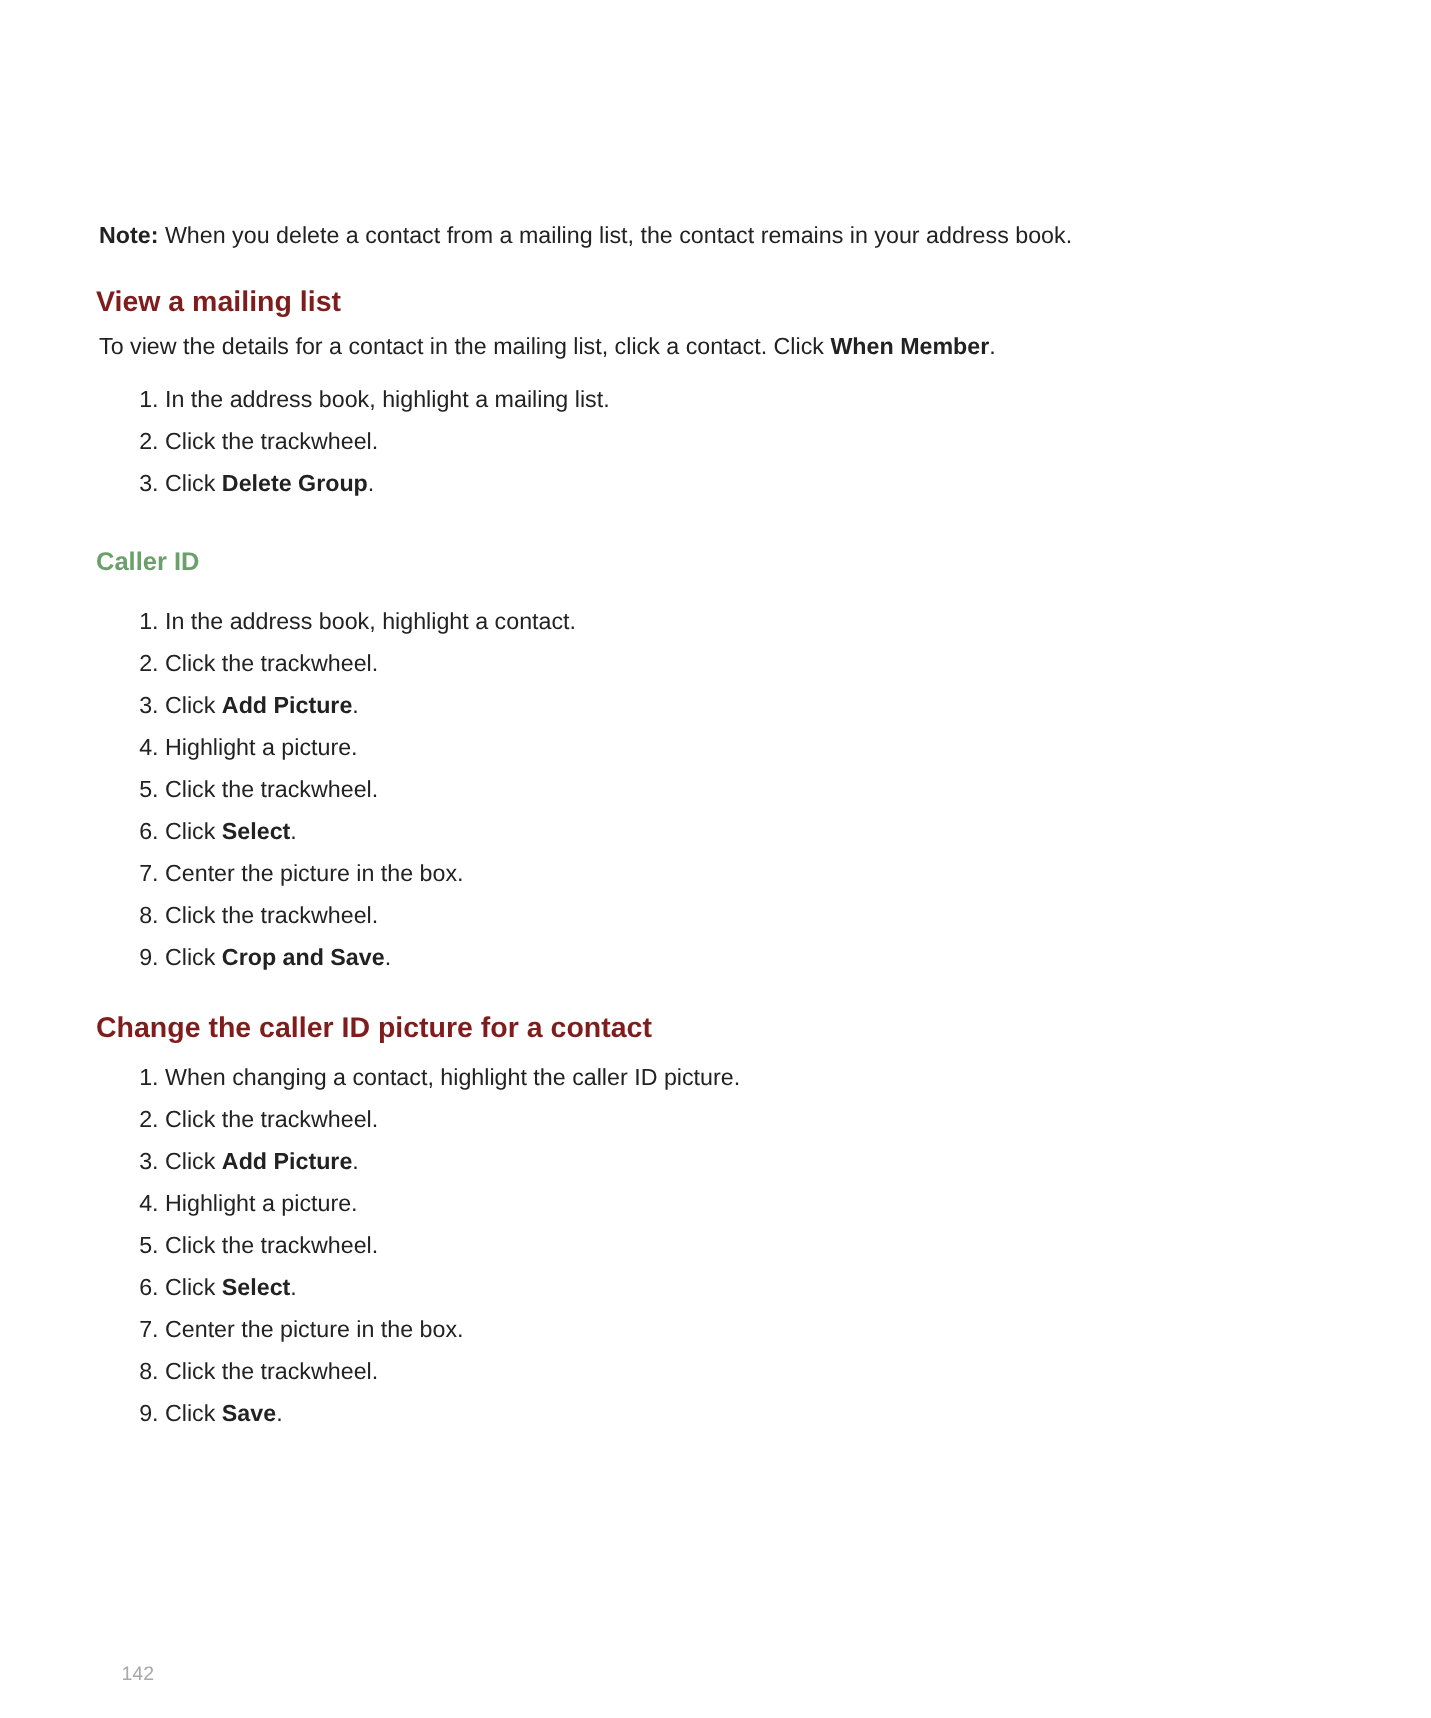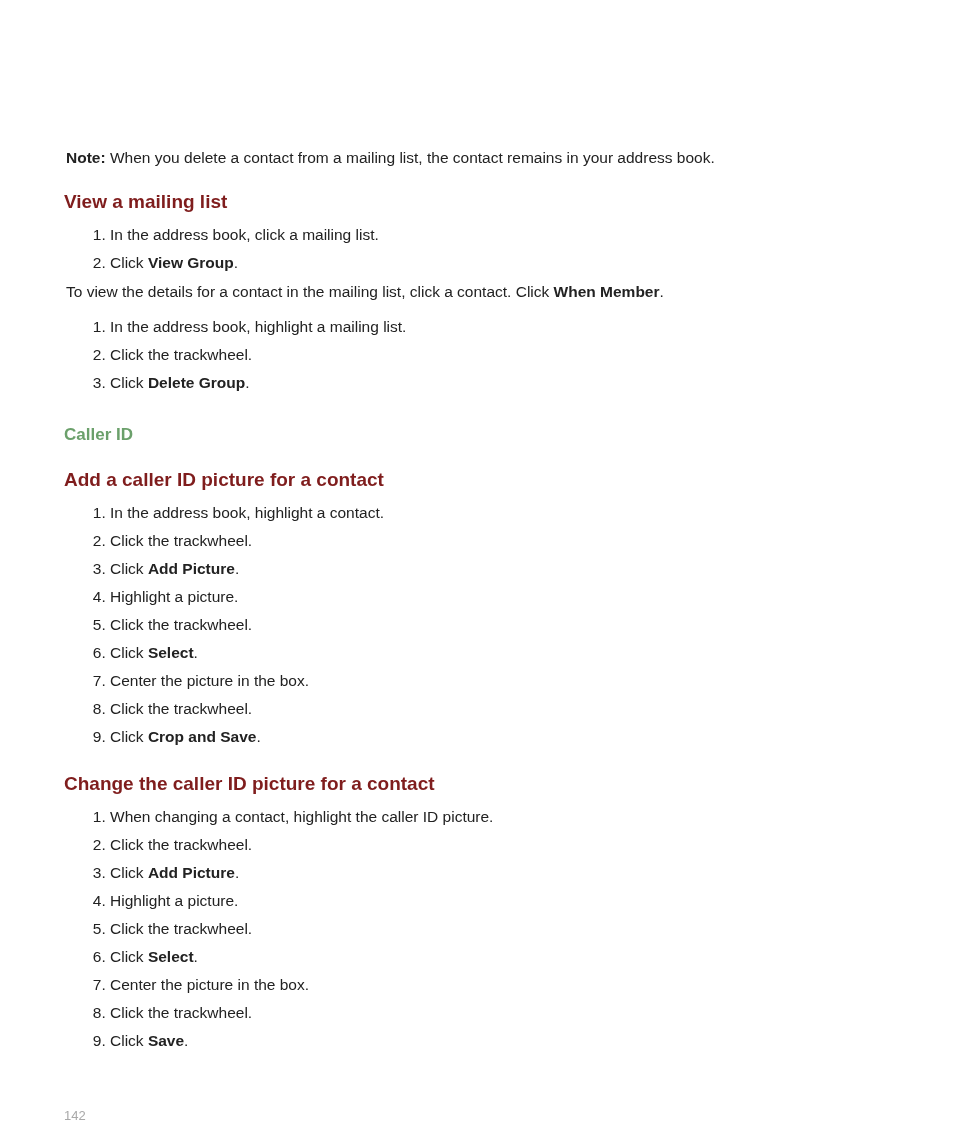--- a/index.html
+++ b/index.html
@@ -46,56 +46,51 @@
     line-height: 1.55;
   }
   .bodytext {
     margin: 6px 0 14px 2px;
   }
   .bold {
     font-weight: 700;
   }
   .page-number {
     position: absolute;
-    left: 64px;
+    left: 81px;
     bottom: 22px;
     color: #a9a9a9;
     font-size: 13px;
     text-align: right;
   }
 </style>
 </head>
 <body>
 
 <div class="page">
 
   <div class="note">
     <span class="note-label">Note:</span>
     <span> </span>
     <span>When you delete a contact from a mailing list, the contact remains in your address book.</span>
   </div>
 
   <h2 class="subsection">View a mailing list</h2>
-  <ol>
-    <li><span>In the address book, click a mailing list.</span></li>
-    <li><span>Click </span><span class="bold">View Group</span><span>.</span></li>
-  </ol>
   <div class="bodytext">
     <span>To view the details for a contact in the mailing list, click a contact. Click </span><span class="bold">When Member</span><span>.</span>
   </div>
 
   <ol>
     <li><span>In the address book, highlight a mailing list.</span></li>
     <li><span>Click the trackwheel.</span></li>
     <li><span>Click </span><span class="bold">Delete Group</span><span>.</span></li>
   </ol>
 
   <h1 class="section">Caller ID</h1>
 
-  <h2 class="subsection">Add a caller ID picture for a contact</h2>
   <ol>
     <li><span>In the address book, highlight a contact.</span></li>
     <li><span>Click the trackwheel.</span></li>
     <li><span>Click </span><span class="bold">Add Picture</span><span>.</span></li>
     <li><span>Highlight a picture.</span></li>
     <li><span>Click the trackwheel.</span></li>
     <li><span>Click </span><span class="bold">Select</span><span>.</span></li>
     <li><span>Center the picture in the box.</span></li>
     <li><span>Click the trackwheel.</span></li>
     <li><span>Click </span><span class="bold">Crop and Save</span><span>.</span></li>

